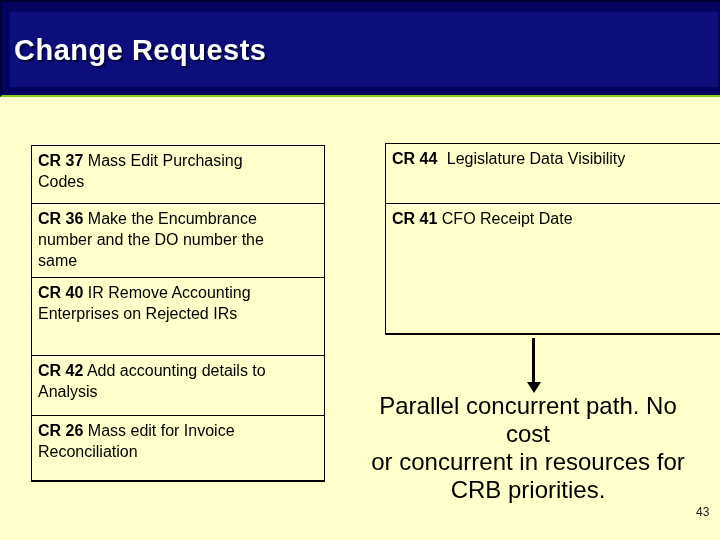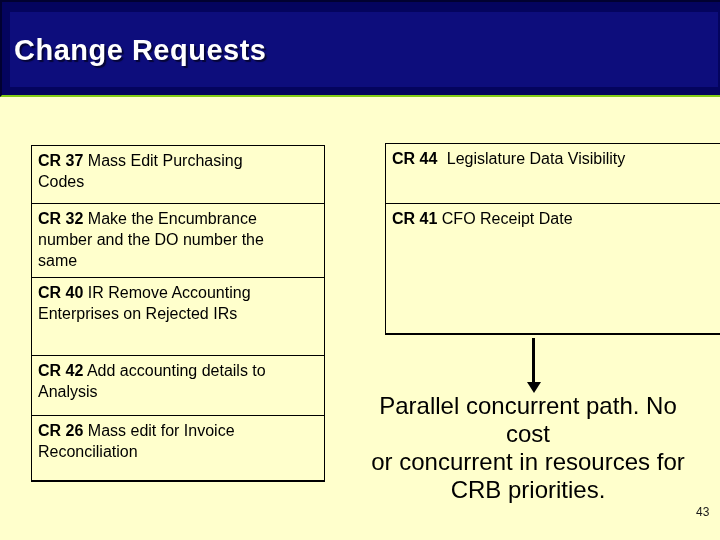--- a/index.html
+++ b/index.html
@@ -121,21 +121,21 @@
     <div class="header-inner">
       <div class="slide-title">Change Requests</div>
     </div>
   </div>
 
   <div class="cr-box left-box">
     <div class="cr-row">
       <p><span class="cr-code">CR 37</span> <span class="cr-text">Mass Edit Purchasing Codes</span></p>
     </div>
     <div class="cr-row">
-      <p><span class="cr-code">CR 32</span> <span class="cr-text">Make the Encumbrance number and the DO number the same</span></p>
+      <p><span class="cr-code">CR 36</span> <span class="cr-text">Make the Encumbrance number and the DO number the same</span></p>
     </div>
     <div class="cr-row">
       <p><span class="cr-code">CR 40</span> <span class="cr-text">IR Remove Accounting Enterprises on Rejected IRs</span></p>
     </div>
     <div class="cr-row">
       <p><span class="cr-code">CR 42</span> <span class="cr-text">Add accounting details to Analysis</span></p>
     </div>
     <div class="cr-row">
       <p><span class="cr-code">CR 26</span> <span class="cr-text">Mass edit for Invoice Reconciliation</span></p>
     </div>

